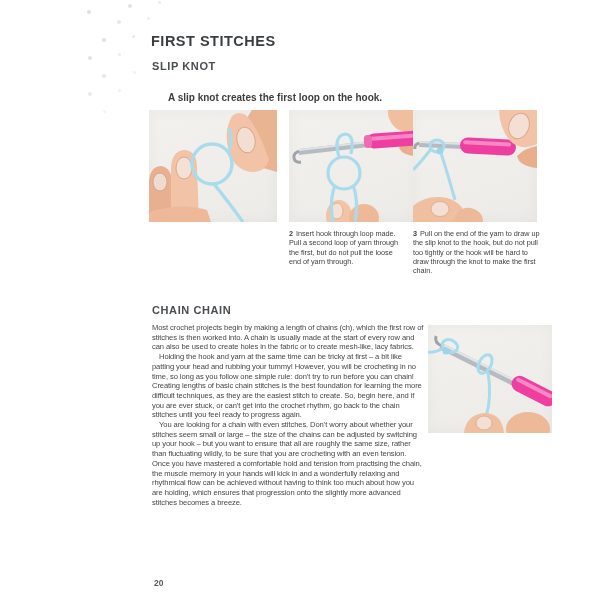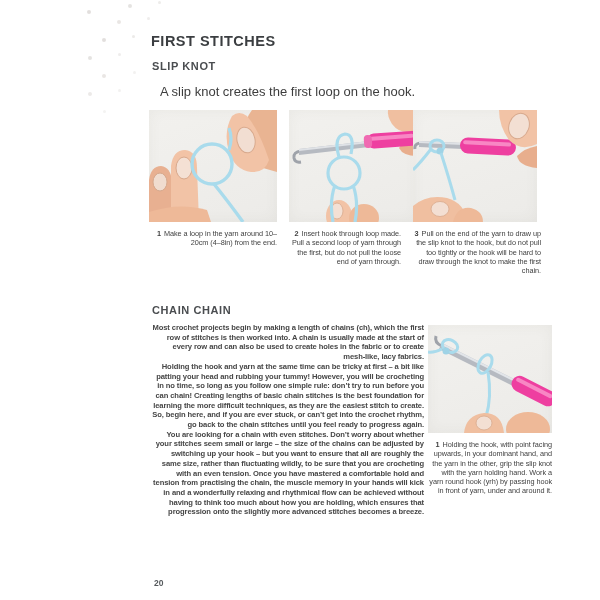--- a/index.html
+++ b/index.html
@@ -1,54 +1,54 @@
 <!DOCTYPE html>
 <html><head>
 <meta charset="utf-8">
 <style>
   html,body{margin:0;padding:0;}
   body{
     width:600px;height:600px;position:relative;background:#ffffff;
     font-family:"Liberation Sans", sans-serif;color:#454545;overflow:hidden;
   }
-  .abs{position:absolute;text-align:right;}
+  .abs{position:absolute;}
   
   .dots{position:absolute;left:0;top:0;width:200px;height:130px;}
   .dot{position:absolute;background:#dfdcd9;border-radius:50%;}
   
   .page-title{
     left:151px;top:33px;font-size:14.5px;font-weight:700;letter-spacing:.5px;
     color:#3b3e41;margin:0;
   }
   .section-heading{
     font-size:11px;font-weight:700;letter-spacing:.6px;color:#4a4d50;margin:0;
   }
   .intro{
-    left:152px;top:76px;font-size:13px;font-weight:400;color:#3d3d3d;margin:8px;
+    left:152px;top:76px;font-size:10px;font-weight:700;color:#3d3d3d;margin:16px;
   }
   
   .steps-row{left:149px;top:110px;display:flex;gap:12px;}
   .step{display:flex;flex-direction:column;}
   .step figure{margin:0;}
   .photo{
     background:linear-gradient(160deg,#f2f1ee,#ecebe8);
     box-shadow:inset 0 0 14px rgba(90,80,70,.06);
     display:block;
   }
   figcaption, .caption{
     margin-top:7px;font-size:7.3px;line-height:9.3px;letter-spacing:-.05px;
     color:#3f3f3f;
   }
   .num{font-weight:700;margin-right:3px;}
   
   .chain-heading{left:152px;top:304px;}
   .slip-heading{left:152px;top:60px;}
   .chain-body{
     left:152px;top:323px;width:272px;font-size:7.6px;line-height:9.7px;
-    letter-spacing:-.1px;color:#464646;font-weight:bold;
+    letter-spacing:-.1px;color:#464646;
   }
   .chain-body p{margin:0;}
   .chain-body p.indent{text-indent:7px;}
   .chain-figure{left:428px;top:325px;width:124px;}
   .chain-figure figure{margin:0;}
   .page-number{
     left:138px;top:578px;font-size:8.5px;font-weight:700;color:#55595c;margin-left:16px;
   }
   svg{display:block;}
 </style>
@@ -88,23 +88,20 @@
         <path d="M0,112 L0,70 Q2,56 12,56 Q22,57 23,72 L24,112 Z" fill="#e8b091"></path>
         <ellipse cx="11" cy="72" rx="7" ry="9" fill="#f0dccf" stroke="#d6a88c" stroke-width="1"></ellipse>
         <path d="M22,112 L22,56 Q24,40 36,40 Q48,41 48,58 L50,112 Z" fill="#f2c3a6"></path>
         <ellipse cx="35" cy="58" rx="8" ry="11" fill="#f4e0d4" stroke="#d8a98d" stroke-width="1"></ellipse>
         <path d="M0,112 L0,102 Q30,92 58,100 L62,112 Z" fill="#eeb998"></path>
         <circle cx="63" cy="54" r="20" fill="none" stroke="#a9dbec" stroke-width="3.4"></circle>
         <path d="M65,74 Q78,90 94,112" fill="none" stroke="#a9dbec" stroke-width="3.4"></path>
         <path d="M80,40 Q84,28 80,18" fill="none" stroke="#a9dbec" stroke-width="3.2"></path>
       </svg>
     </figure>
-    <figcaption>
-      <b class="num">1</b><span>Make a loop in the yarn around 10–20cm (4–8in) from the end.</span>
-    </figcaption>
   </div>
 
   <div class="step" style="width:112px">
     <figure>
       <svg class="photo" width="128" height="112" viewBox="0 0 128 112">
         <path d="M99,0 L128,0 L128,20 Q112,26 103,14 Q98,6 99,0 Z" fill="#f0bfa0"></path>
         <path d="M128,22 L128,46 Q114,46 110,38 Q116,28 128,22 Z" fill="#e8ae8d"></path>
         <path d="M12,41 Q4,42 5,48 Q6,53 12,52" stroke="#9fa3aa" stroke-width="3" fill="none"></path>
         <path d="M10,39 L80,31 L80,37 L10,45 Z" fill="#b6bac1"></path>
         <path d="M10,39 L80,31 L80,33 L10,41 Z" fill="#dfe2e6"></path>
@@ -177,18 +174,15 @@
       <ellipse cx="22" cy="21" rx="8" ry="6" transform="rotate(25 22 21)" fill="none" stroke="#a9dbec" stroke-width="3"></ellipse>
       <circle cx="18" cy="26" r="3.5" fill="#9fd3e6"></circle>
       <path d="M14,24 Q6,28 0,27" stroke="#a9dbec" stroke-width="3" fill="none"></path>
       <ellipse cx="57" cy="39" rx="6" ry="10" transform="rotate(28 57 39)" fill="none" stroke="#a9dbec" stroke-width="3"></ellipse>
       <path d="M60,47 Q64,72 58,92" stroke="#a9dbec" stroke-width="3" fill="none"></path>
       <path d="M36,108 Q38,90 56,88 Q74,88 76,108 Z" fill="#f0bfa0"></path>
       <ellipse cx="56" cy="98" rx="8" ry="7" fill="#f3dfd3" stroke="#d8a98d" stroke-width="0.8"></ellipse>
       <ellipse cx="100" cy="104" rx="22" ry="17" fill="#eeb998"></ellipse>
     </svg>
   </figure>
-  <div class="caption">
-    <b class="num">1</b><span>Holding the hook, with point facing upwards, in your dominant hand, and the yarn in the other, grip the slip knot with the yarn holding hand. Work a yarn round hook (yrh) by passing hook in front of yarn, under and around it.</span>
-  </div>
 </div>
 
 <div class="abs page-number">20</div>
 
 </body></html>

